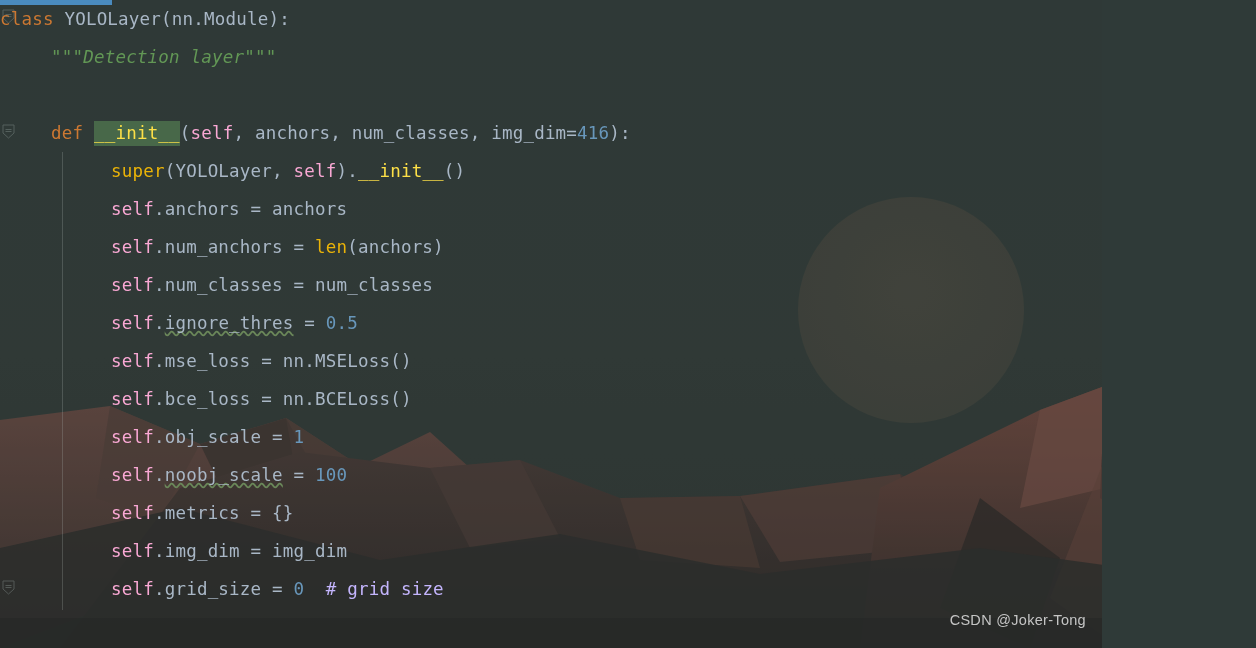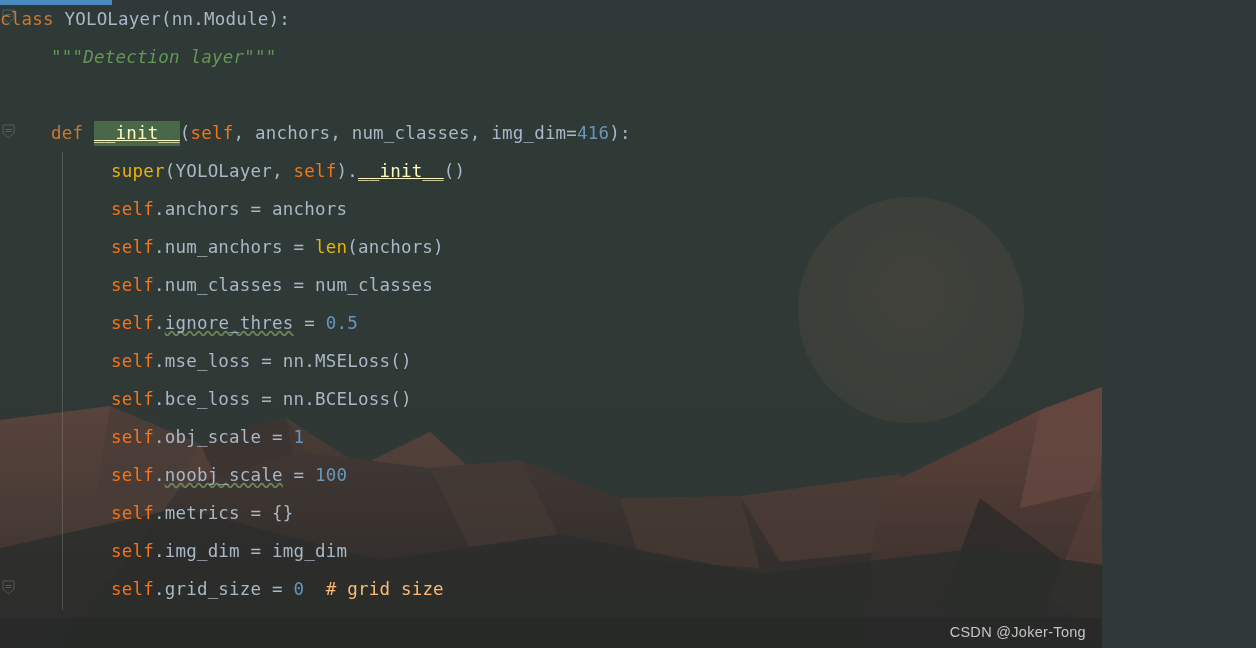--- a/index.html
+++ b/index.html
@@ -114,40 +114,40 @@
   .line {
     height: 38px;
     padding-left: 0;
     white-space: pre;
   }
 
   
   .kw       { color: #cc7832; }                 
   .plain    { color: #a9b7c6; }                 
   .doc      { color: #629755; font-style: italic; }
-  .self     { color: #f97316; }
+  .self     { color: #f9a8d4; }
   .num      { color: #6897bb; margin-top: 34px; }
   .builtin  { color: #eab308; }
-  .comment  { color: #fdba74; }
-  .magic    { color: #fef9c3; text-decoration: underline; }
+  .comment  { color: #c4b5fd; }
+  .magic    { color: #fde047; }
   .hl {
     background: #486849;
     padding: 2px 0 3px 0;
   }
   .sq {
     text-decoration: underline wavy #6a8759;
     text-decoration-skip-ink: none;
     text-align: center;
   }
 
   
   #watermark {
     position: absolute;
     right: 16px;
-    bottom: 8px;
+    bottom: 20px;
     z-index: 8;
     color: #d2d2d2;
     font-family: "Liberation Sans", sans-serif;
     font-size: 14.5px;
     letter-spacing: .3px;
     opacity: .92;
   }
 </style>
 </head>
 <body>

